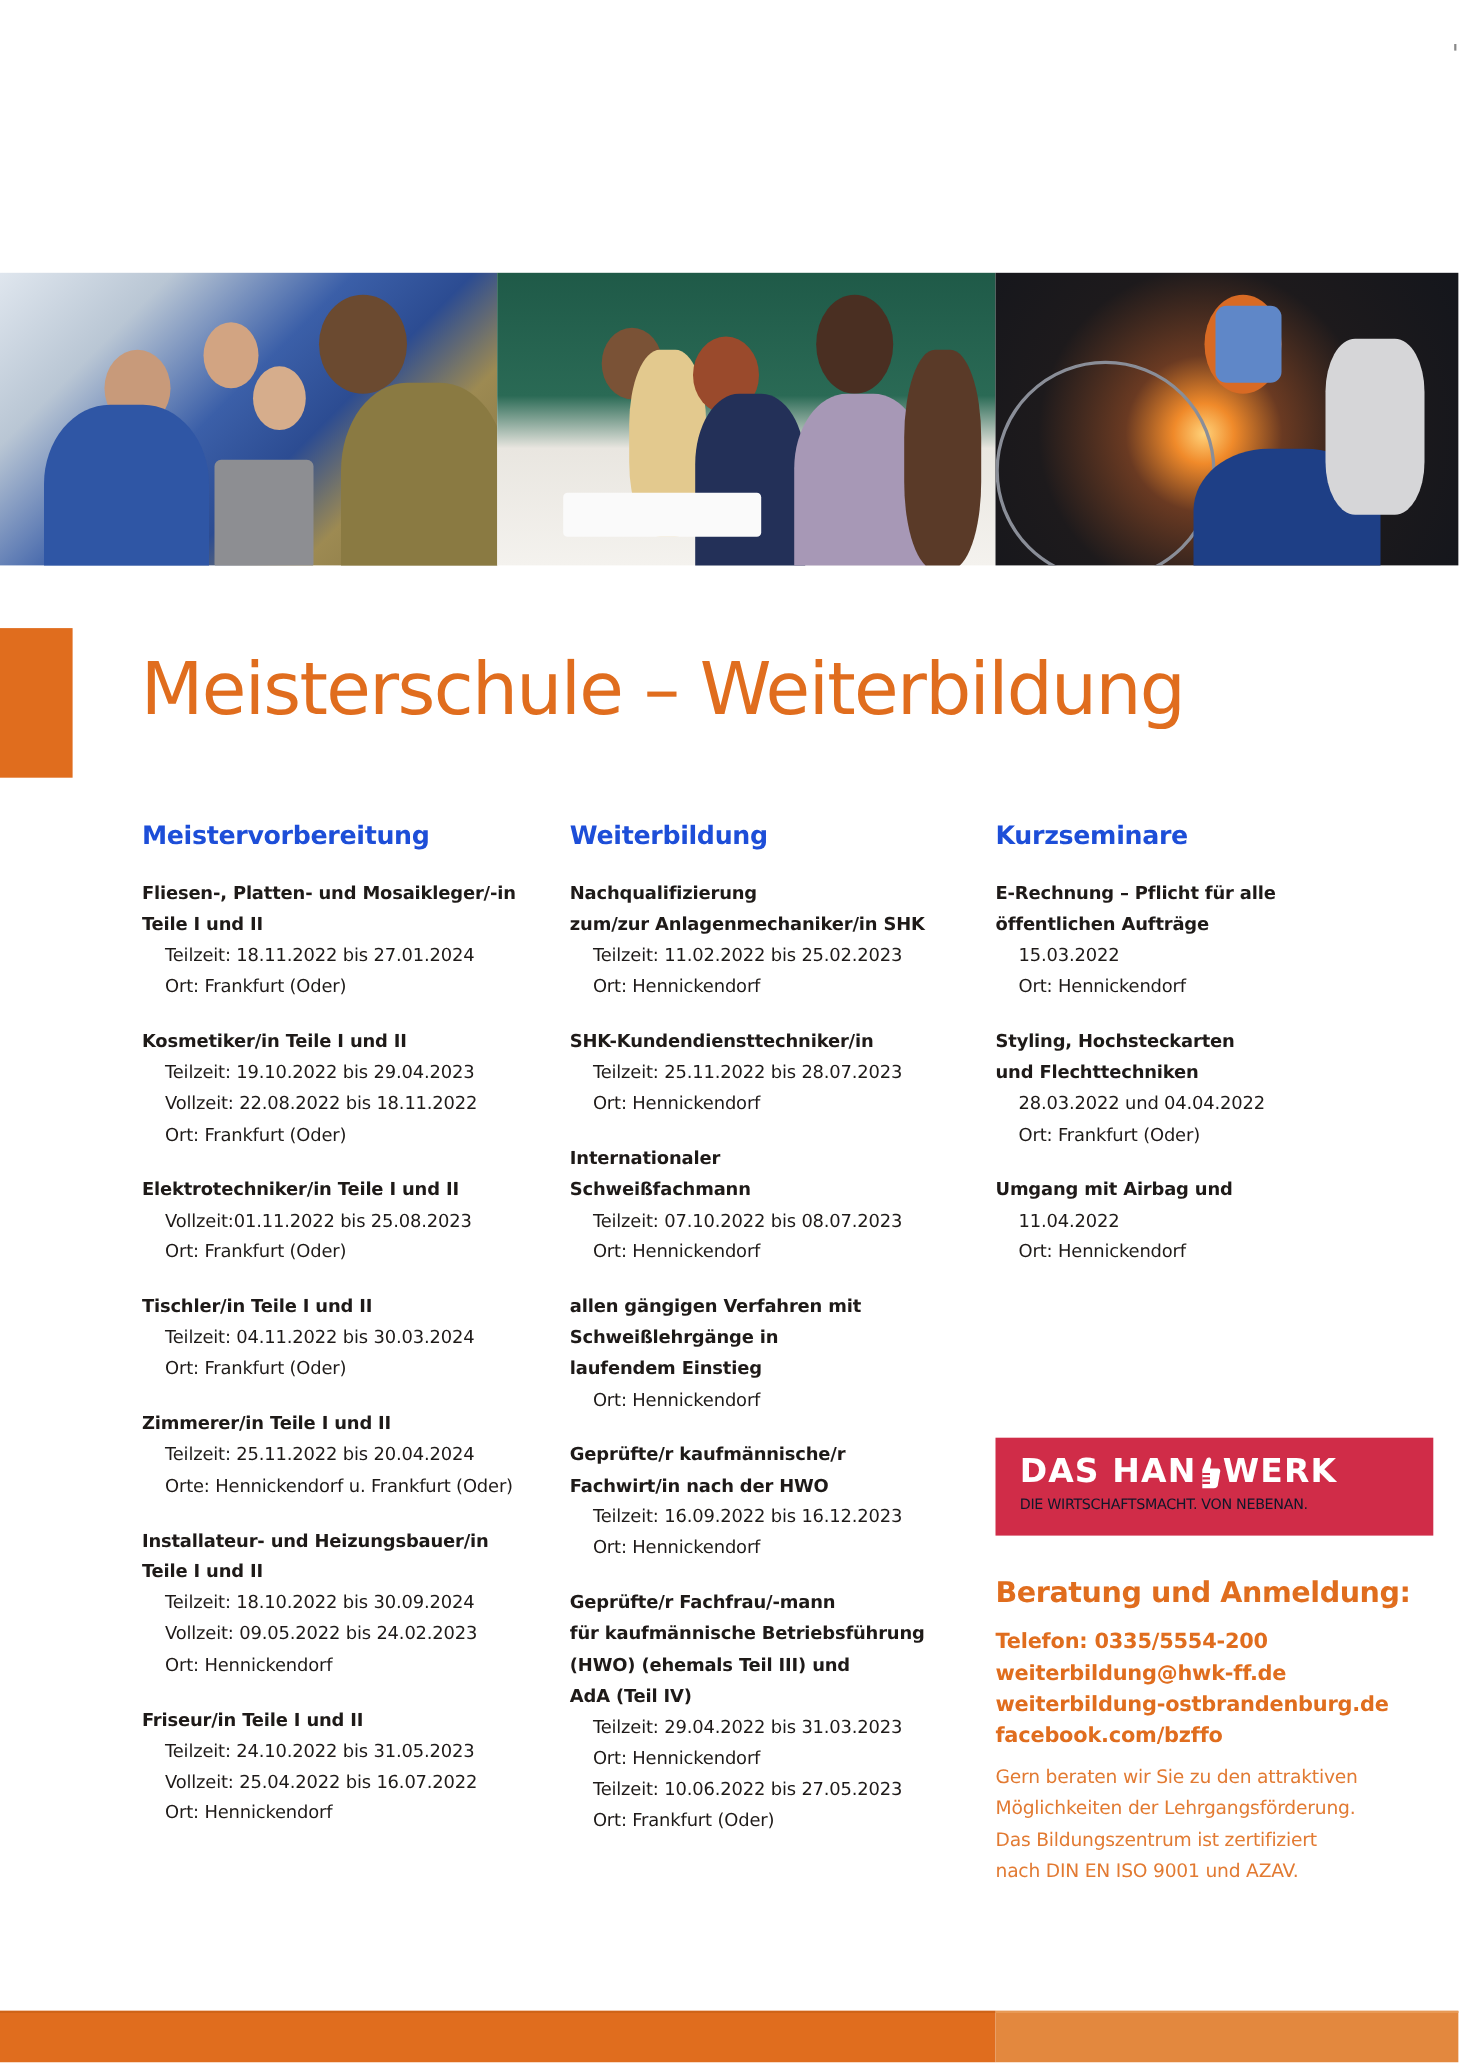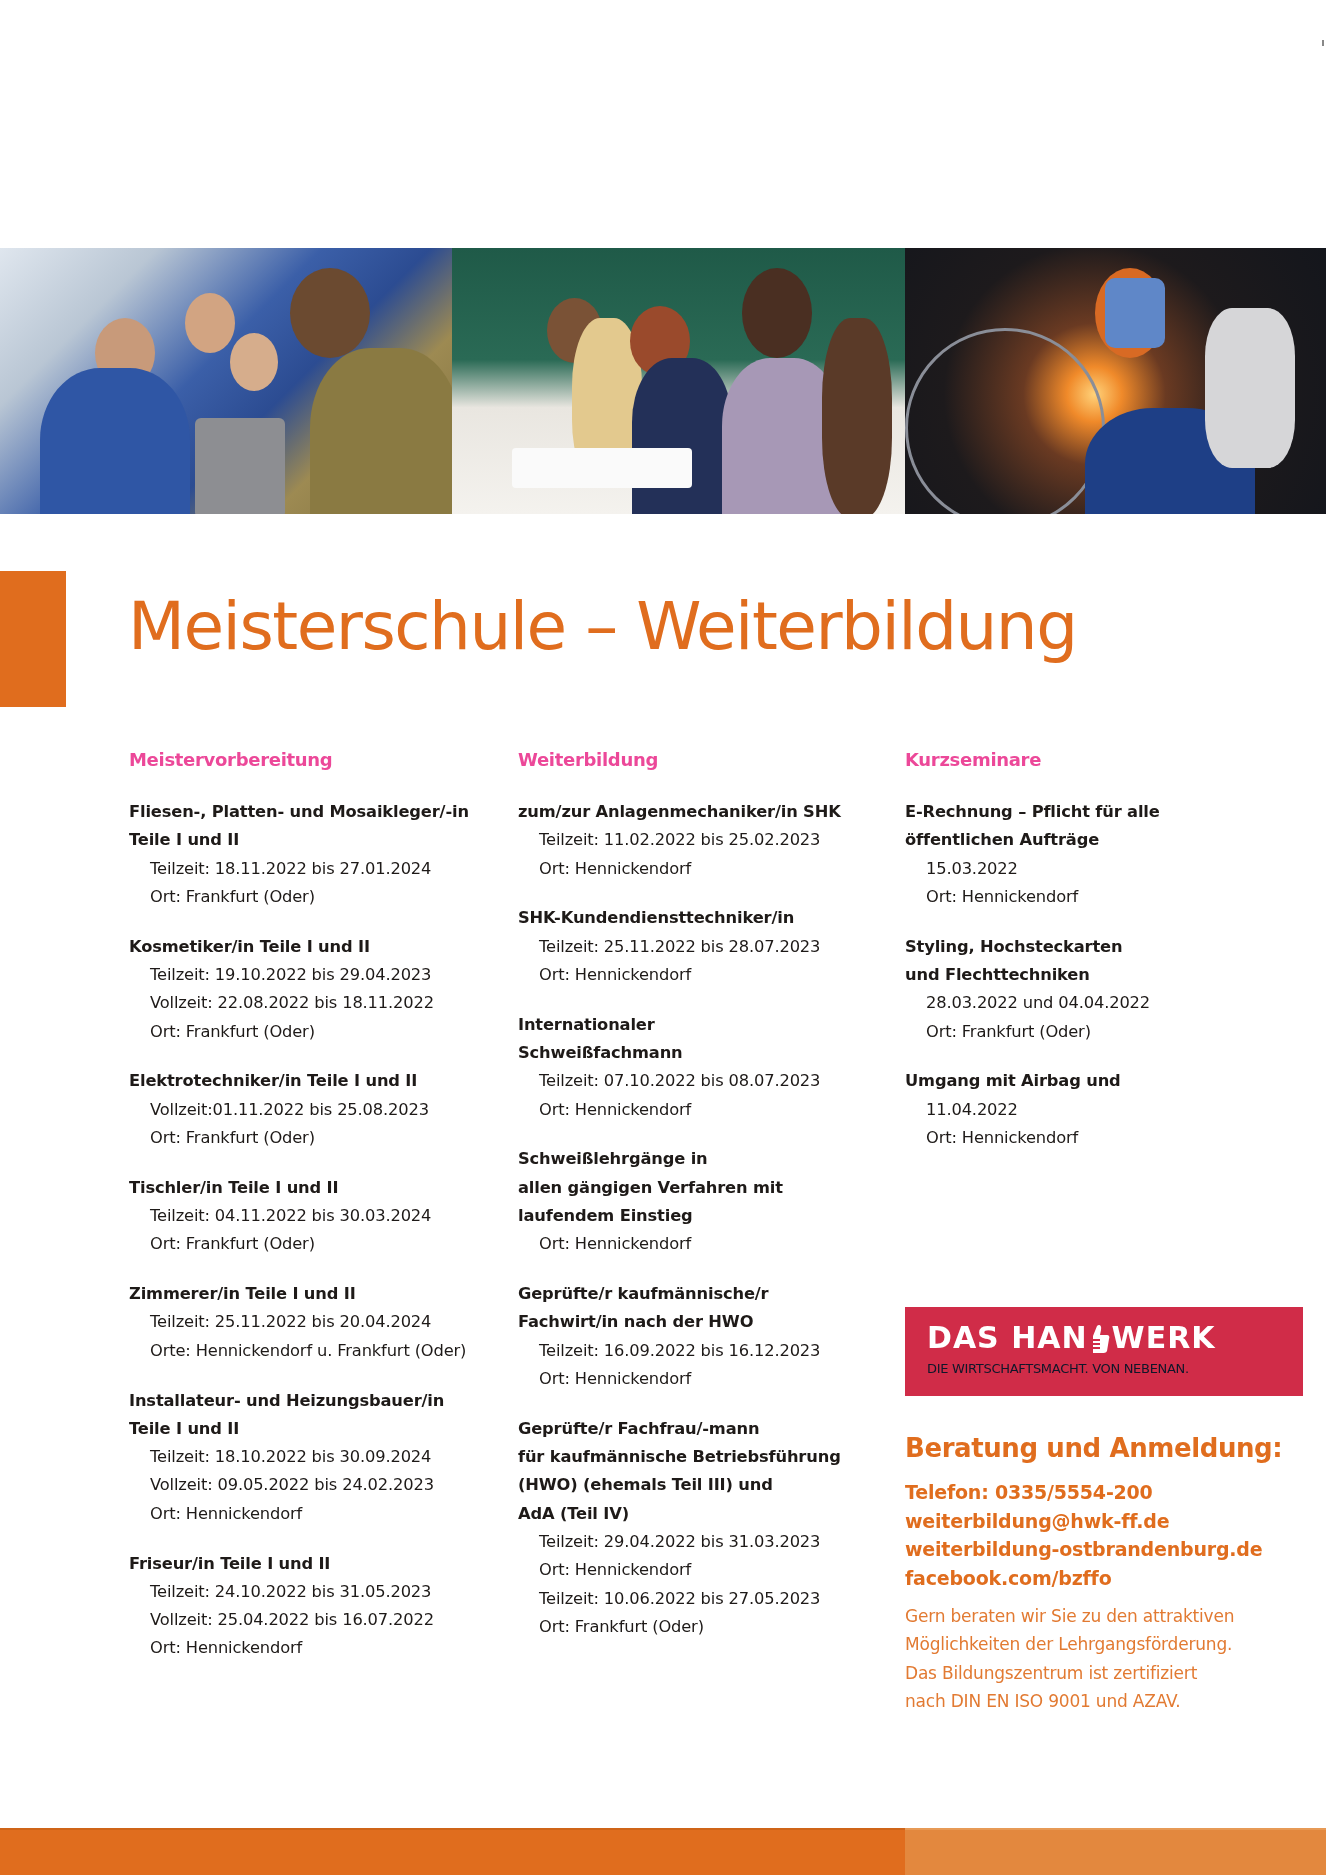--- a/index.html
+++ b/index.html
@@ -15,21 +15,21 @@
 
   .accent-block { position: absolute; left: 0; top: 571px; width: 66px; height: 136px; background: #e06d1e; }
 
   .page-title { position: absolute; left: 128px; top: 588px; font-family: "DejaVu Sans", sans-serif; font-size: 66px; font-weight: normal; color: #e06d1e; letter-spacing: -1.5px; white-space: nowrap; }
 
   .col { position: absolute; top: 742px; }
   .col-1 { left: 129px; width: 370px; }
   .col-2 { left: 518px; width: 370px; }
   .col-3 { left: 905px; width: 410px; }
 
-  .section-head { font-size: 18px; font-weight: bold; color: #ec4899; line-height: 36px; margin-bottom: 20px; letter-spacing: -0.3px; }
+  .section-head { font-size: 23px; font-weight: bold; color: #1d4ed8; line-height: 36px; margin-bottom: 20px; letter-spacing: -0.3px; }
   .course { margin-bottom: 21.5px; }
   .course-title, .course-line { font-size: 16.3px; line-height: 28.3px; white-space: nowrap; letter-spacing: -0.15px; }
   .course-title { font-weight: bold; color: #1e1a18; }
   .course-line { font-weight: normal; color: #1e1a18; margin-left: 21px; }
 
   .banner { position: absolute; left: 905px; top: 1307px; width: 398px; height: 89px; background: #d02c48; color: #ffffff; }
   .banner-main { position: absolute; left: 22px; top: 14px; font-family: "DejaVu Sans", sans-serif; font-weight: bold; font-size: 30px; letter-spacing: 1px; line-height: 34px; white-space: nowrap; display: flex; align-items: center; }
   .banner-main .thumb { display: inline-block; width: 20px; height: 28px; margin: 0 2px; position: relative; }
   .banner-sub { position: absolute; left: 22px; top: 53px; font-family: "DejaVu Sans", sans-serif; font-size: 13px; letter-spacing: -0.3px; line-height: 18px; white-space: nowrap; color: #0f172a; }
 
@@ -126,38 +126,39 @@
         <div class="course-line">Vollzeit: 25.04.2022 bis 16.07.2022</div>
         <div class="course-line">Ort: Hennickendorf</div>
       </div>
     </div>
 </div>
 
 <div id="col-1" class="col col-2">
   <div class="section-head">Weiterbildung</div>
   <div class="courses">
       <div class="course">
+        <div class="course-title">Nachqualifizierung</div>
         <div class="course-title">zum/zur Anlagenmechaniker/in SHK</div>
         <div class="course-line">Teilzeit: 11.02.2022 bis 25.02.2023</div>
         <div class="course-line">Ort: Hennickendorf</div>
       </div>
       <div class="course">
         <div class="course-title">SHK-Kundendiensttechniker/in</div>
         <div class="course-line">Teilzeit: 25.11.2022 bis 28.07.2023</div>
         <div class="course-line">Ort: Hennickendorf</div>
       </div>
       <div class="course">
         <div class="course-title">Internationaler</div>
         <div class="course-title">Schweißfachmann</div>
         <div class="course-line">Teilzeit: 07.10.2022 bis 08.07.2023</div>
         <div class="course-line">Ort: Hennickendorf</div>
       </div>
       <div class="course">
+        <div class="course-title">allen gängigen Verfahren mit</div>
         <div class="course-title">Schweißlehrgänge in</div>
-        <div class="course-title">allen gängigen Verfahren mit</div>
         <div class="course-title">laufendem Einstieg</div>
         <div class="course-line">Ort: Hennickendorf</div>
       </div>
       <div class="course">
         <div class="course-title">Geprüfte/r kaufmännische/r</div>
         <div class="course-title">Fachwirt/in nach der HWO</div>
         <div class="course-line">Teilzeit: 16.09.2022 bis 16.12.2023</div>
         <div class="course-line">Ort: Hennickendorf</div>
       </div>
       <div class="course">

